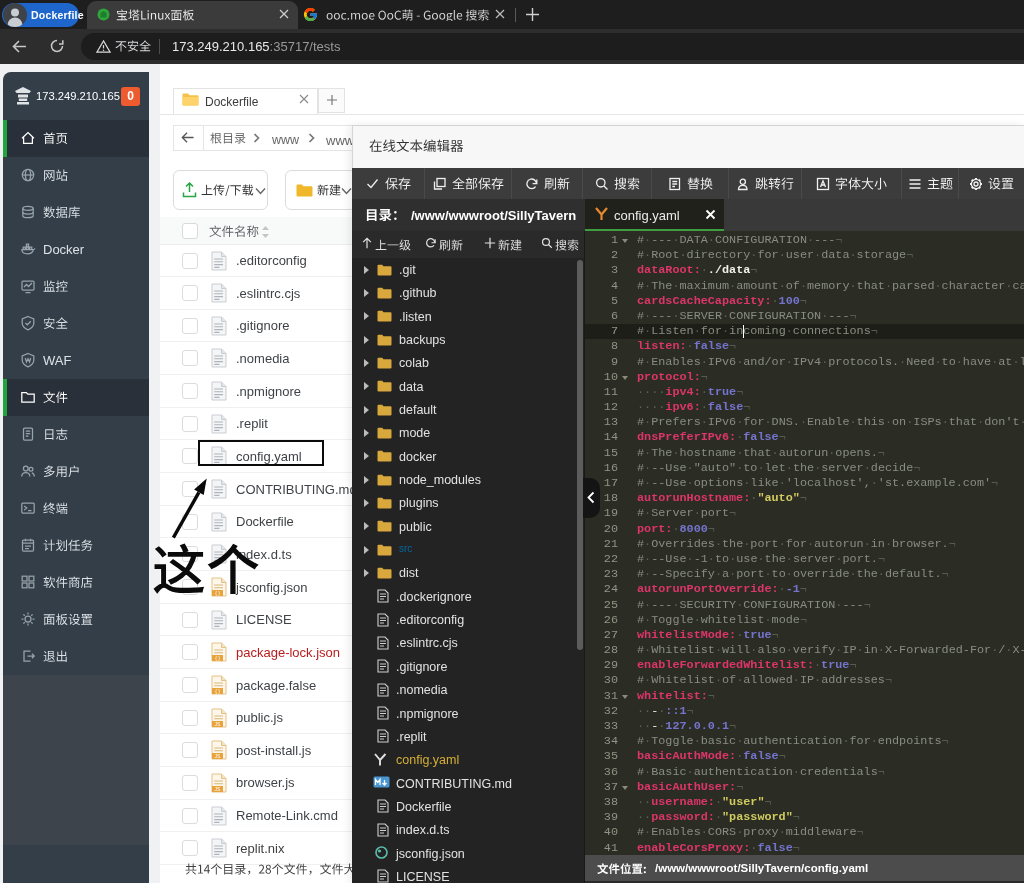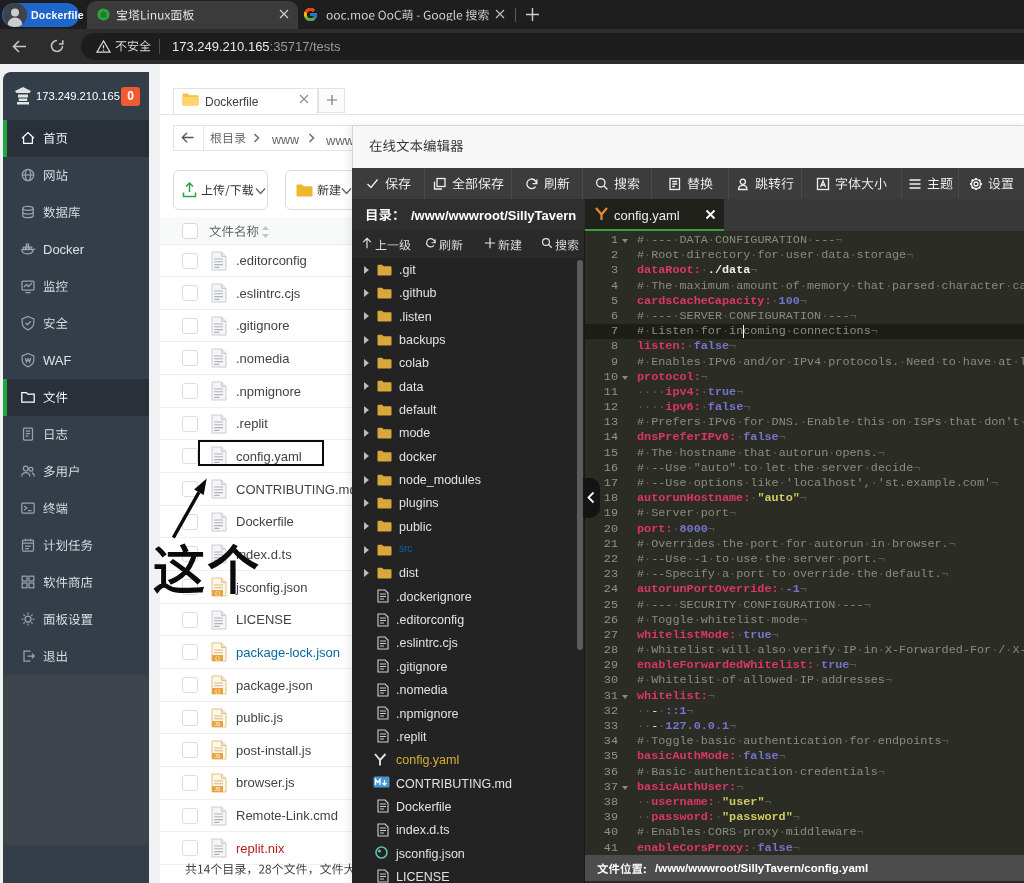--- a/index.html
+++ b/index.html
@@ -436,33 +436,33 @@
 <div class="ab" style="left:182px;top:644.3px;width:16px;height:16px;border:1px solid #dcdcdc;border-radius:3px;background:#fff"></div>
 <div class="ab" style="left:211px;top:642.3px">
       <svg width="16" height="20" viewBox="0 0 16 20">
         <path d="M1 1 H10.5 L15 5.5 V19 H1 Z" fill="#fdf6ea" stroke="#e4c184" stroke-width="1"></path>
         <path d="M10.5 1 L10.5 5.5 L15 5.5" fill="#f3e3c3" stroke="#e4c184" stroke-width="1"></path>
         <path d="M3.2 8 H12 M3.2 10.8 H12" stroke="#d9b87a" stroke-width="1.1"></path>
         <rect x="1" y="13" width="11" height="6" fill="#e8a33d"></rect>
         <text x="6.5" y="17.8" font-size="5" fill="#fff" text-anchor="middle" font-family="Liberation Sans">{ }</text>
       </svg>
     </div>
-<div class="ab" style="left:236px;top:644.8px;font-size:13px;color:#0369a1">package-lock.json</div>
+<div class="ab" style="left:236px;top:644.8px;font-size:13px;color:#b91c1c">package-lock.json</div>
 <div class="ab" style="left:160px;top:669.0px;width:864px;height:32.65px;border-bottom:1px solid #f0f0f0"></div>
 <div class="ab" style="left:182px;top:677.0px;width:16px;height:16px;border:1px solid #dcdcdc;border-radius:3px;background:#fff"></div>
 <div class="ab" style="left:211px;top:675.0px">
       <svg width="16" height="20" viewBox="0 0 16 20">
         <path d="M1 1 H10.5 L15 5.5 V19 H1 Z" fill="#fdf6ea" stroke="#e4c184" stroke-width="1"></path>
         <path d="M10.5 1 L10.5 5.5 L15 5.5" fill="#f3e3c3" stroke="#e4c184" stroke-width="1"></path>
         <path d="M3.2 8 H12 M3.2 10.8 H12" stroke="#d9b87a" stroke-width="1.1"></path>
         <rect x="1" y="13" width="11" height="6" fill="#e8a33d"></rect>
         <text x="6.5" y="17.8" font-size="5" fill="#fff" text-anchor="middle" font-family="Liberation Sans">{ }</text>
       </svg>
     </div>
-<div class="ab" style="left:236px;top:677.5px;font-size:13px;color:#3f4347">package.json</div>
+<div class="ab" style="left:236px;top:677.5px;font-size:13px;color:#3f4347">package.false</div>
 <div class="ab" style="left:160px;top:701.6px;width:864px;height:32.65px;border-bottom:1px solid #f0f0f0"></div>
 <div class="ab" style="left:182px;top:709.6px;width:16px;height:16px;border:1px solid #dcdcdc;border-radius:3px;background:#fff"></div>
 <div class="ab" style="left:211px;top:707.6px">
       <svg width="16" height="20" viewBox="0 0 16 20">
         <path d="M1 1 H10.5 L15 5.5 V19 H1 Z" fill="#fdf6ea" stroke="#e4c184" stroke-width="1"></path>
         <path d="M10.5 1 L10.5 5.5 L15 5.5" fill="#f3e3c3" stroke="#e4c184" stroke-width="1"></path>
         <path d="M3.2 8 H12 M3.2 10.8 H12" stroke="#d9b87a" stroke-width="1.1"></path>
         <rect x="1" y="13" width="11" height="6" fill="#e8a33d"></rect>
         <text x="6.5" y="17.8" font-size="5" fill="#fff" text-anchor="middle" font-family="Liberation Sans">JS</text>
       </svg>
@@ -504,21 +504,21 @@
 <div class="ab" style="left:236px;top:808.0px;font-size:13px;color:#3f4347">Remote-Link.cmd</div>
 <div class="ab" style="left:160px;top:832.2px;width:864px;height:32.65px;border-bottom:1px solid #f0f0f0"></div>
 <div class="ab" style="left:182px;top:840.2px;width:16px;height:16px;border:1px solid #dcdcdc;border-radius:3px;background:#fff"></div>
 <div class="ab" style="left:211px;top:838.2px">
       <svg width="16" height="20" viewBox="0 0 16 20">
         <path d="M1 1 H10.5 L15 5.5 V19 H1 Z" fill="#f4f5f6" stroke="#c9cdd2" stroke-width="1"></path>
         <path d="M10.5 1 L10.5 5.5 L15 5.5" fill="#e2e4e7" stroke="#c9cdd2" stroke-width="1"></path>
         <path d="M3.2 8 H12 M3.2 10.8 H12 M3.2 13.6 H12 M3.2 16.4 H8.5" stroke="#aeb4bb" stroke-width="1.1"></path>
       </svg>
     </div>
-<div class="ab" style="left:236px;top:840.7px;font-size:13px;color:#b91c1c">replit.nix</div>
+<div class="ab" style="left:236px;top:840.7px;font-size:13px;color:#404040">replit.nix</div>
 <svg style="position:absolute;left:185px;top:863px;color:#404040;display:block;" width="182.6" height="12.0" viewBox="0 -880 15220 1000">
       <path fill="currentColor" d="M280 -831H357V-272H280ZM643 -831H720V-272H643ZM48 -318H956V-245H48ZM89 -628H920V-556H89ZM587 -150 653 -189Q699 -156 752 -115Q806 -75 854 -36Q903 4 935 34L864 80Q834 50 787 9Q740 -31 688 -73Q635 -115 587 -150ZM329 -187 407 -157Q371 -114 324 -70Q276 -26 224 13Q172 52 121 81Q114 72 103 63Q92 53 81 44Q71 34 62 28Q111 1 162 -35Q213 -71 257 -110Q301 -150 329 -187Z M1088 0V-76H1252V-623H1121V-681Q1170 -690 1207 -703Q1243 -716 1273 -733H1343V-76H1490V0Z M1895 0V-500Q1895 -527 1897 -566Q1899 -605 1900 -633H1896Q1882 -607 1868 -579Q1853 -552 1837 -525L1670 -275H2079V-202H1575V-262L1880 -733H1981V0Z M2616 -841 2683 -810Q2628 -719 2552 -637Q2477 -556 2386 -490Q2296 -424 2201 -377Q2192 -394 2176 -413Q2161 -432 2145 -446Q2240 -487 2328 -548Q2417 -608 2492 -683Q2566 -758 2616 -841ZM2638 -786Q2705 -704 2776 -641Q2847 -579 2923 -531Q2999 -484 3079 -444Q3064 -432 3049 -413Q3033 -394 3024 -376Q2943 -419 2867 -471Q2792 -523 2719 -592Q2646 -661 2573 -753ZM2570 -545H2648V79H2570Z M3320 -542H3898V-470H3320ZM3320 -305H3898V-233H3320ZM3320 -67H3898V6H3320ZM3268 -778H3947V74H3869V-704H3343V74H3268Z M4177 -462H5050V-395H4177ZM4571 -427H4647V-1Q4647 31 4638 47Q4629 63 4605 71Q4582 78 4543 80Q4504 82 4445 82Q4442 67 4434 49Q4427 30 4419 16Q4449 17 4476 17Q4502 18 4522 18Q4542 17 4550 17Q4562 16 4566 12Q4571 8 4571 -2ZM4638 -385Q4675 -299 4736 -227Q4798 -156 4881 -104Q4964 -52 5063 -25Q5055 -17 5046 -6Q5036 5 5028 18Q5019 30 5014 40Q4912 8 4829 -50Q4745 -108 4682 -188Q4619 -269 4578 -366ZM4920 -370 4984 -323Q4950 -295 4911 -265Q4872 -235 4834 -209Q4795 -182 4761 -162L4710 -204Q4743 -225 4782 -254Q4820 -282 4857 -313Q4893 -344 4920 -370ZM4244 -317 4295 -363Q4327 -346 4362 -324Q4397 -302 4428 -280Q4460 -257 4479 -238L4426 -185Q4408 -205 4377 -229Q4346 -252 4312 -276Q4277 -299 4244 -317ZM4178 -54Q4229 -74 4298 -101Q4367 -128 4444 -159Q4520 -190 4596 -222L4611 -158Q4543 -128 4473 -97Q4403 -66 4338 -38Q4273 -11 4218 13ZM4274 -623H4873V-554H4274ZM4851 -784H4860L4873 -788L4932 -784Q4932 -730 4928 -667Q4925 -604 4921 -541Q4916 -478 4911 -423L4833 -426Q4837 -468 4840 -516Q4843 -564 4846 -612Q4848 -660 4849 -702Q4851 -745 4851 -774ZM4244 -784H4873V-715H4244Z M5267 107 5245 54Q5306 29 5339 -10Q5371 -49 5371 -106L5353 -190L5407 -114Q5396 -101 5382 -97Q5368 -92 5354 -92Q5323 -92 5301 -110Q5279 -128 5279 -163Q5279 -199 5302 -217Q5324 -235 5355 -235Q5397 -235 5418 -204Q5440 -172 5440 -120Q5440 -39 5393 20Q5346 79 5267 107Z M6154 0V-54Q6269 -155 6344 -238Q6418 -321 6454 -393Q6490 -464 6490 -527Q6490 -569 6475 -602Q6461 -635 6431 -653Q6401 -672 6355 -672Q6310 -672 6272 -648Q6233 -624 6203 -587L6150 -639Q6194 -688 6245 -717Q6296 -746 6366 -746Q6432 -746 6480 -720Q6527 -693 6554 -644Q6580 -596 6580 -531Q6580 -458 6544 -383Q6507 -308 6443 -231Q6378 -153 6292 -72Q6321 -74 6353 -77Q6384 -79 6412 -79H6615V0Z M6945 13Q6877 13 6824 -12Q6771 -37 6741 -81Q6711 -125 6711 -182Q6711 -231 6730 -271Q6750 -310 6781 -338Q6812 -367 6845 -385V-389Q6805 -417 6776 -459Q6746 -500 6746 -558Q6746 -614 6772 -656Q6799 -697 6844 -721Q6890 -744 6947 -744Q7010 -744 7055 -719Q7100 -694 7124 -651Q7148 -608 7148 -551Q7148 -513 7133 -479Q7117 -445 7095 -418Q7073 -392 7051 -374V-369Q7083 -351 7111 -326Q7139 -300 7157 -263Q7174 -227 7174 -176Q7174 -124 7145 -80Q7117 -37 7065 -12Q7014 13 6945 13ZM6995 -398Q7032 -431 7051 -468Q7070 -506 7070 -546Q7070 -583 7056 -612Q7041 -641 7013 -659Q6985 -676 6946 -676Q6895 -676 6862 -644Q6829 -612 6829 -558Q6829 -515 6853 -485Q6876 -456 6914 -436Q6952 -415 6995 -398ZM6946 -55Q6989 -55 7020 -71Q7052 -87 7069 -115Q7087 -143 7087 -179Q7087 -216 7071 -243Q7055 -269 7029 -289Q7002 -309 6967 -325Q6932 -341 6893 -356Q6849 -328 6821 -285Q6792 -243 6792 -190Q6792 -152 6812 -121Q6832 -90 6868 -73Q6903 -55 6946 -55Z M7726 -841 7793 -810Q7738 -719 7662 -637Q7587 -556 7496 -490Q7406 -424 7311 -377Q7302 -394 7286 -413Q7271 -432 7255 -446Q7350 -487 7438 -548Q7527 -608 7602 -683Q7676 -758 7726 -841ZM7748 -786Q7815 -704 7886 -641Q7957 -579 8033 -531Q8109 -484 8189 -444Q8174 -432 8159 -413Q8143 -394 8134 -376Q8053 -419 7977 -471Q7902 -523 7829 -592Q7756 -661 7683 -753ZM7680 -545H7758V79H7680Z M8945 -630 9022 -607Q8959 -426 8860 -294Q8761 -162 8623 -72Q8485 19 8303 78Q8299 69 8291 55Q8283 42 8273 29Q8264 15 8256 7Q8435 -45 8568 -128Q8702 -212 8795 -335Q8888 -459 8945 -630ZM8490 -626Q8547 -471 8644 -345Q8741 -219 8877 -129Q9013 -40 9187 4Q9179 12 9169 24Q9159 37 9150 50Q9142 62 9135 73Q8956 24 8819 -71Q8682 -165 8583 -300Q8485 -435 8421 -603ZM8270 -664H9174V-590H8270ZM8643 -823 8721 -847Q8744 -811 8767 -768Q8789 -724 8800 -693L8717 -666Q8708 -697 8687 -742Q8666 -786 8643 -823Z M9824 -828H9899V80H9824ZM9652 -790 9724 -775Q9710 -706 9691 -638Q9671 -571 9647 -513Q9622 -455 9593 -409Q9586 -415 9574 -422Q9563 -429 9550 -436Q9538 -443 9529 -447Q9558 -488 9582 -544Q9605 -599 9623 -662Q9641 -725 9652 -790ZM9661 -635H10129V-562H9643ZM9537 -341H10173V-267H9537ZM9488 -836 9559 -815Q9527 -730 9486 -648Q9444 -565 9396 -493Q9347 -420 9295 -363Q9291 -372 9284 -386Q9276 -400 9267 -414Q9259 -429 9252 -437Q9299 -486 9343 -550Q9386 -614 9424 -688Q9461 -761 9488 -836ZM9387 -579 9458 -650 9459 -649V78H9387Z M10377 107 10355 54Q10416 29 10449 -10Q10481 -49 10481 -106L10463 -190L10517 -114Q10506 -101 10492 -97Q10478 -92 10464 -92Q10433 -92 10411 -110Q10389 -128 10389 -163Q10389 -199 10412 -217Q10434 -235 10465 -235Q10507 -235 10528 -204Q10550 -172 10550 -120Q10550 -39 10503 20Q10456 79 10377 107Z M11945 -630 12022 -607Q11959 -426 11860 -294Q11761 -162 11623 -72Q11485 19 11303 78Q11299 69 11291 55Q11283 42 11273 29Q11264 15 11256 7Q11435 -45 11568 -128Q11702 -212 11795 -335Q11888 -459 11945 -630ZM11490 -626Q11547 -471 11644 -345Q11741 -219 11877 -129Q12013 -40 12187 4Q12179 12 12169 24Q12159 37 12150 50Q12142 62 12135 73Q11956 24 11819 -71Q11682 -165 11583 -300Q11485 -435 11421 -603ZM11270 -664H12174V-590H11270ZM11643 -823 11721 -847Q11744 -811 11767 -768Q11789 -724 11800 -693L11717 -666Q11708 -697 11687 -742Q11666 -786 11643 -823Z M12824 -828H12899V80H12824ZM12652 -790 12724 -775Q12710 -706 12691 -638Q12671 -571 12647 -513Q12622 -455 12593 -409Q12586 -415 12574 -422Q12563 -429 12550 -436Q12538 -443 12529 -447Q12558 -488 12582 -544Q12605 -599 12623 -662Q12641 -725 12652 -790ZM12661 -635H13129V-562H12643ZM12537 -341H13173V-267H12537ZM12488 -836 12559 -815Q12527 -730 12486 -648Q12444 -565 12396 -493Q12347 -420 12295 -363Q12291 -372 12284 -386Q12276 -400 12267 -414Q12259 -429 12252 -437Q12299 -486 12343 -550Q12386 -614 12424 -688Q12461 -761 12488 -836ZM12387 -579 12458 -650 12459 -649V78H12387Z M13282 -553H14162V-476H13282ZM13769 -522Q13803 -401 13858 -297Q13914 -192 13995 -114Q14075 -36 14178 8Q14169 16 14158 29Q14148 41 14138 54Q14128 67 14122 78Q14014 26 13931 -59Q13849 -144 13791 -257Q13733 -370 13695 -504ZM13681 -839H13762Q13762 -774 13758 -694Q13755 -615 13743 -529Q13731 -444 13704 -357Q13676 -271 13628 -190Q13579 -110 13504 -41Q13429 28 13320 78Q13311 63 13294 46Q13278 28 13263 16Q13369 -30 13442 -94Q13514 -158 13560 -234Q13606 -310 13631 -391Q13656 -472 13666 -552Q13676 -633 13679 -706Q13681 -779 13681 -839Z M14684 -826H14765V-24Q14765 17 14753 37Q14741 57 14714 66Q14686 75 14639 78Q14591 81 14521 80Q14519 70 14514 55Q14508 41 14502 27Q14496 13 14490 2Q14527 3 14561 4Q14595 4 14620 3Q14646 3 14656 3Q14671 2 14677 -3Q14684 -9 14684 -24ZM14925 -571 14997 -598Q15042 -528 15082 -448Q15122 -368 15153 -291Q15183 -214 15196 -154L15115 -121Q15104 -181 15075 -258Q15047 -336 15007 -418Q14968 -499 14925 -571ZM14422 -591 14506 -577Q14489 -504 14464 -423Q14439 -343 14404 -268Q14369 -194 14323 -138Q14314 -145 14302 -152Q14289 -160 14276 -167Q14262 -174 14252 -178Q14297 -231 14330 -302Q14363 -373 14387 -448Q14410 -524 14422 -591Z"></path>
     </svg>
 <div class="ab" style="left:352px;top:125px;width:672px;height:758px;background:#f7f7f7;border-left:1px solid #d5d5d5;border-top:1px solid #d5d5d5;box-shadow:-3px 0 8px rgba(0,0,0,0.08)"></div>
 <svg style="position:absolute;left:369px;top:139px;color:#333;display:block;" width="94.5" height="13.5" viewBox="0 -880 7000 1000">
       <path fill="currentColor" d="M63 -685H939V-613H63ZM373 -368H900V-298H373ZM333 -14H938V56H333ZM598 -561H673V24H598ZM391 -840 469 -821Q434 -707 380 -595Q327 -483 252 -386Q177 -288 77 -217Q73 -227 66 -239Q59 -252 52 -265Q44 -277 38 -286Q106 -333 162 -397Q217 -460 261 -533Q305 -607 338 -685Q370 -763 391 -840ZM193 -428H268V76H193Z M1078 -182Q1077 -190 1072 -202Q1068 -215 1064 -228Q1059 -242 1054 -251Q1071 -254 1089 -272Q1107 -289 1130 -317Q1142 -331 1166 -362Q1191 -393 1220 -436Q1250 -479 1281 -529Q1312 -579 1338 -630L1401 -592Q1342 -490 1271 -392Q1201 -295 1130 -222V-220Q1130 -220 1122 -217Q1114 -213 1104 -207Q1094 -201 1086 -195Q1078 -188 1078 -182ZM1078 -182 1075 -243 1111 -269 1384 -318Q1382 -303 1382 -285Q1383 -266 1384 -255Q1290 -236 1233 -224Q1175 -211 1144 -204Q1114 -196 1100 -192Q1086 -187 1078 -182ZM1072 -423Q1070 -431 1066 -444Q1061 -457 1057 -471Q1052 -485 1047 -494Q1061 -497 1075 -514Q1088 -531 1104 -556Q1112 -568 1129 -597Q1145 -625 1165 -664Q1185 -703 1205 -747Q1224 -792 1239 -837L1309 -804Q1284 -743 1253 -681Q1221 -620 1187 -564Q1152 -508 1117 -464V-462Q1117 -462 1111 -458Q1104 -454 1095 -448Q1085 -442 1079 -435Q1072 -429 1072 -423ZM1072 -423 1070 -479 1106 -502 1293 -521Q1290 -506 1288 -488Q1287 -470 1287 -459Q1223 -451 1184 -446Q1144 -440 1122 -436Q1100 -432 1089 -429Q1078 -426 1072 -423ZM1054 -54Q1096 -65 1150 -79Q1204 -93 1265 -110Q1325 -127 1387 -144L1398 -80Q1311 -54 1225 -29Q1139 -4 1070 18ZM1433 -600 1903 -670 1915 -604 1445 -532ZM1413 -385 1931 -481 1943 -415 1425 -317ZM1584 -842H1658Q1658 -724 1663 -616Q1669 -508 1681 -414Q1694 -319 1711 -243Q1729 -166 1752 -111Q1775 -55 1803 -26Q1832 4 1865 4Q1878 4 1887 -5Q1895 -15 1900 -39Q1905 -64 1907 -108Q1918 -95 1934 -84Q1950 -74 1963 -68Q1957 -12 1945 20Q1933 51 1912 64Q1891 77 1857 77Q1807 77 1767 43Q1728 10 1698 -53Q1668 -115 1646 -199Q1625 -284 1612 -387Q1598 -490 1591 -605Q1585 -720 1584 -842ZM1704 -780 1748 -822Q1773 -811 1800 -796Q1828 -781 1852 -766Q1877 -750 1893 -736L1849 -689Q1825 -711 1783 -736Q1742 -762 1704 -780ZM1887 -349 1950 -319Q1895 -233 1815 -161Q1734 -88 1636 -32Q1537 24 1428 62Q1421 48 1407 31Q1394 13 1381 0Q1488 -33 1584 -84Q1681 -135 1759 -202Q1837 -270 1887 -349Z M2725 -630 2802 -607Q2739 -426 2640 -294Q2541 -162 2403 -72Q2265 19 2083 78Q2079 69 2071 55Q2063 42 2053 29Q2044 15 2036 7Q2215 -45 2348 -128Q2482 -212 2575 -335Q2668 -459 2725 -630ZM2270 -626Q2327 -471 2424 -345Q2521 -219 2657 -129Q2793 -40 2967 4Q2959 12 2949 24Q2939 37 2930 50Q2922 62 2915 73Q2736 24 2599 -71Q2462 -165 2363 -300Q2265 -435 2201 -603ZM2050 -664H2954V-590H2050ZM2423 -823 2501 -847Q2524 -811 2547 -768Q2569 -724 2580 -693L2497 -666Q2488 -697 2467 -742Q2446 -786 2423 -823Z M3065 -629H3937V-553H3065ZM3226 -183H3772V-107H3226ZM3460 -839H3539V80H3460ZM3387 -604 3455 -583Q3418 -479 3362 -384Q3305 -288 3237 -210Q3169 -131 3093 -79Q3087 -88 3077 -100Q3067 -111 3057 -122Q3046 -132 3037 -140Q3111 -185 3178 -258Q3245 -331 3299 -421Q3353 -510 3387 -604ZM3609 -601Q3643 -508 3697 -420Q3752 -332 3821 -261Q3889 -190 3965 -146Q3956 -139 3944 -128Q3933 -116 3923 -104Q3913 -92 3906 -81Q3829 -132 3760 -209Q3691 -287 3635 -382Q3579 -478 3542 -581Z M4068 -182Q4066 -189 4062 -202Q4058 -214 4054 -227Q4049 -240 4045 -249Q4061 -252 4077 -270Q4094 -288 4116 -316Q4127 -330 4149 -361Q4170 -393 4198 -436Q4225 -480 4253 -530Q4280 -581 4303 -632L4364 -597Q4329 -529 4289 -461Q4248 -393 4205 -332Q4161 -271 4117 -221V-219Q4117 -219 4110 -215Q4102 -212 4092 -206Q4082 -201 4075 -194Q4068 -188 4068 -182ZM4068 -182 4063 -242 4097 -267 4334 -317Q4333 -302 4335 -284Q4337 -267 4339 -255Q4256 -236 4205 -224Q4155 -211 4128 -204Q4101 -196 4088 -191Q4075 -186 4068 -182ZM4061 -423Q4059 -430 4055 -443Q4051 -456 4046 -469Q4042 -482 4038 -491Q4051 -495 4063 -511Q4076 -528 4091 -554Q4099 -567 4114 -595Q4129 -624 4148 -664Q4166 -704 4184 -749Q4201 -795 4215 -840L4287 -815Q4263 -751 4233 -688Q4204 -624 4171 -567Q4138 -509 4105 -463V-461Q4105 -461 4099 -457Q4092 -454 4083 -447Q4074 -441 4068 -435Q4061 -429 4061 -423ZM4061 -423 4059 -479 4095 -501 4268 -519Q4265 -505 4264 -487Q4262 -469 4262 -457Q4203 -450 4166 -445Q4130 -439 4109 -436Q4088 -432 4077 -429Q4067 -426 4061 -423ZM4040 -54Q4096 -73 4173 -102Q4250 -132 4332 -163L4346 -103Q4271 -71 4195 -41Q4120 -10 4058 15ZM4624 -377H4675V47H4624ZM4746 -378H4797V46H4746ZM4871 -413H4930V7Q4930 28 4926 41Q4922 54 4908 62Q4895 69 4877 71Q4858 73 4831 73Q4830 60 4825 44Q4820 28 4814 16Q4831 17 4843 17Q4856 17 4861 17Q4871 16 4871 7ZM4414 -732H4483V-515Q4483 -454 4479 -380Q4475 -306 4464 -228Q4452 -150 4430 -75Q4408 0 4372 63Q4366 57 4355 48Q4344 40 4333 32Q4322 24 4314 21Q4348 -39 4368 -109Q4389 -178 4398 -249Q4408 -321 4411 -390Q4414 -458 4414 -515ZM4450 -732H4920V-498H4450V-561H4850V-668H4450ZM4481 -412H4903V-350H4541V72H4481ZM4512 -202H4898V-143H4512ZM4605 -826 4675 -846Q4693 -818 4709 -784Q4724 -749 4732 -723L4658 -698Q4652 -724 4637 -760Q4621 -796 4605 -826Z M5047 -722H5412V-650H5047ZM5244 -568H5313V76H5244ZM5040 -167Q5088 -174 5150 -185Q5213 -196 5282 -209Q5352 -221 5423 -234L5427 -169Q5329 -148 5231 -129Q5133 -109 5056 -94ZM5081 -332Q5079 -339 5075 -351Q5071 -364 5067 -376Q5062 -389 5058 -398Q5071 -401 5082 -423Q5093 -446 5105 -479Q5111 -495 5123 -532Q5135 -569 5149 -619Q5162 -670 5175 -727Q5188 -784 5196 -840L5269 -825Q5254 -745 5232 -664Q5210 -583 5184 -508Q5158 -434 5131 -374V-372Q5131 -372 5123 -368Q5116 -364 5106 -358Q5096 -351 5088 -344Q5081 -337 5081 -332ZM5081 -332V-394L5121 -414H5405V-346H5153Q5128 -346 5108 -342Q5087 -338 5081 -332ZM5815 -517H5885V80H5815ZM5551 -751V-650H5819V-751ZM5482 -808H5892V-594H5482ZM5423 -535H5953V-472H5423ZM5523 -386H5835V-329H5523ZM5523 -242H5838V-185H5523ZM5491 -519H5560V-61L5491 -53ZM5400 -76Q5468 -80 5559 -86Q5650 -92 5753 -100Q5857 -107 5960 -115L5959 -52Q5861 -44 5761 -36Q5662 -28 5572 -21Q5482 -14 5412 -8Z M6196 -730V-589H6366V-730ZM6128 -795H6437V-524H6128ZM6622 -730V-589H6802V-730ZM6553 -795H6875V-524H6553ZM6052 -420H6949V-353H6052ZM6162 -15H6405V51H6162ZM6586 -15H6839V51H6586ZM6624 -404Q6659 -361 6715 -322Q6770 -283 6837 -254Q6904 -225 6972 -208Q6964 -201 6954 -190Q6945 -179 6937 -168Q6929 -157 6924 -148Q6854 -168 6786 -203Q6718 -238 6660 -283Q6601 -327 6561 -378ZM6128 -229H6437V74H6365V-163H6198V80H6128ZM6555 -229H6875V74H6802V-163H6624V80H6555ZM6435 -532 6511 -518Q6475 -445 6416 -375Q6357 -305 6272 -245Q6186 -185 6072 -141Q6068 -150 6061 -160Q6054 -171 6046 -181Q6038 -191 6030 -198Q6139 -238 6219 -292Q6300 -347 6354 -409Q6408 -471 6435 -532ZM6614 -484 6653 -524Q6691 -511 6733 -490Q6776 -468 6801 -449L6760 -405Q6737 -425 6694 -447Q6652 -470 6614 -484Z"></path>
     </svg>
 <div class="ab" style="left:352px;top:168px;width:672px;height:31px;background:#3c3c3c;display:flex">
 <div style="width:72px;height:31px;display:flex;align-items:center;justify-content:center">
         <svg width="14" height="14" viewBox="0 0 14 14" fill="none" stroke="#f0f0f0" stroke-width="1.3">

